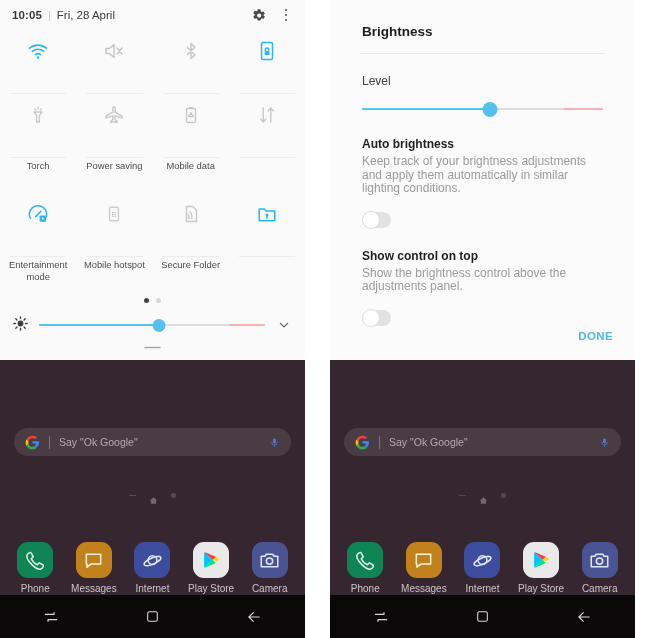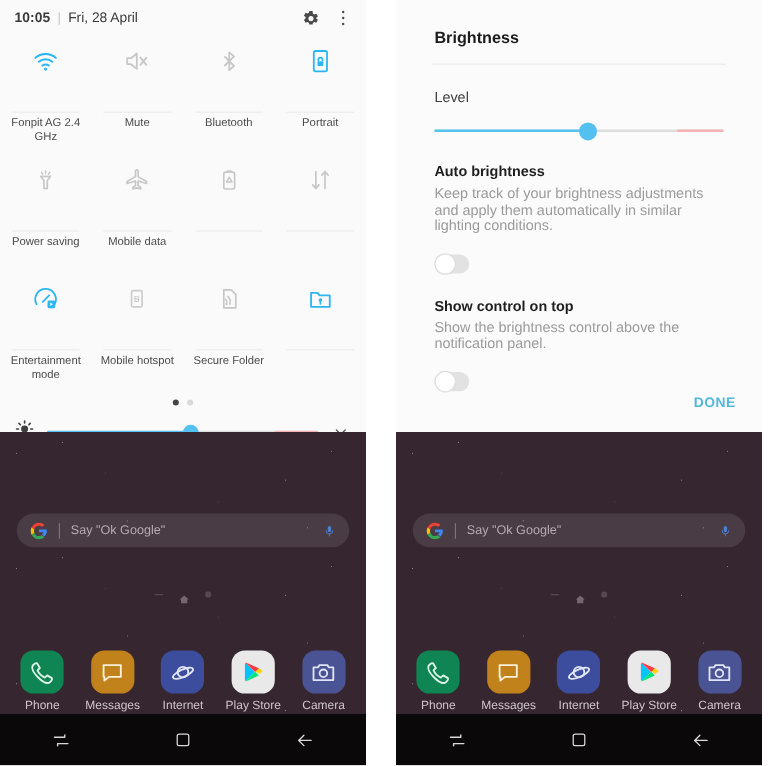--- a/index.html
+++ b/index.html
@@ -165,34 +165,20 @@
           <span class="ico">
             <svg viewBox="0 0 24 24" width="24" height="24">
                 <rect x="6.5" y="3.5" width="11" height="17" rx="1.5" fill="none" stroke="#2ab6f2" stroke-width="1.5"></rect>
                 <path fill="none" stroke="#2ab6f2" stroke-width="1.4" d="M10.3 12.1v-1.4a1.7 1.7 0 013.4 0v1.4"></path>
                 <rect x="9.6" y="12.1" width="4.8" height="4" rx=".8" fill="#2ab6f2"></rect>
               </svg>
           </span>
           <span class="rule"></span>
         </div>
       </div>
-      <div class="qs-grid">
-        <div class="tlabel">
-            <span>Fonpit AG 2.4 GHz</span>
-          </div>
-        <div class="tlabel">
-            <span>Mute</span>
-          </div>
-        <div class="tlabel">
-            <span>Bluetooth</span>
-          </div>
-        <div class="tlabel">
-            <span>Portrait</span>
-          </div>
-      </div>
 
       <div class="qs-grid">
         <div class="tile">
           <span class="ico">
             <svg viewBox="0 0 24 24" width="24" height="24">
                 <path fill="none" stroke="#c7c7c7" stroke-width="1.4" stroke-linejoin="round" d="M8 9h8l-2.6 3.4V19h-2.8v-6.6z"></path>
                 <path fill="none" stroke="#c7c7c7" stroke-width="1.2" stroke-linecap="round" d="M12 4.4v2M8.6 5.6l1 1.6M15.4 5.6l-1 1.6"></path>
               </svg>
           </span>
           <span class="rule"></span>
@@ -218,20 +204,23 @@
         <div class="tile">
           <span class="ico">
             <svg viewBox="0 0 24 24" width="24" height="24">
                 <path fill="none" stroke="#c7c7c7" stroke-width="1.4" stroke-linecap="round" stroke-linejoin="round" d="M8.2 5v14m0 0l-2.6-2.9M8.2 19l2.6-2.9M15.8 19V5m0 0l-2.6 2.9M15.8 5l2.6 2.9"></path>
               </svg>
           </span>
           <span class="rule"></span>
         </div>
       </div>
       <div class="qs-grid">
+        <div class="tlabel">
+            <span>Torch</span>
+          </div>
         <div class="tlabel">
             <span>Power saving</span>
           </div>
         <div class="tlabel">
             <span>Mobile data</span>
           </div>
       </div>
 
       <div class="qs-grid">
         <div class="tile">
@@ -438,21 +427,21 @@
           <span class="d" style="display:block">Keep track of your brightness adjustments and apply them automatically in similar lighting conditions.</span>
         </span>
         <span class="toggle">
             <i></i>
           </span>
       </div>
 
       <div class="bs-item">
         <span class="txt">
           <span class="h">Show control on top</span>
-          <span class="d" style="display:block">Show the brightness control above the notification panel.</span>
+          <span class="d" style="display:block">Show the brightness control above the adjustments panel.</span>
         </span>
         <span class="toggle">
             <i></i>
           </span>
       </div>
 
       <div class="bs-done">DONE</div>
     </div>
 
     <div class="home">

